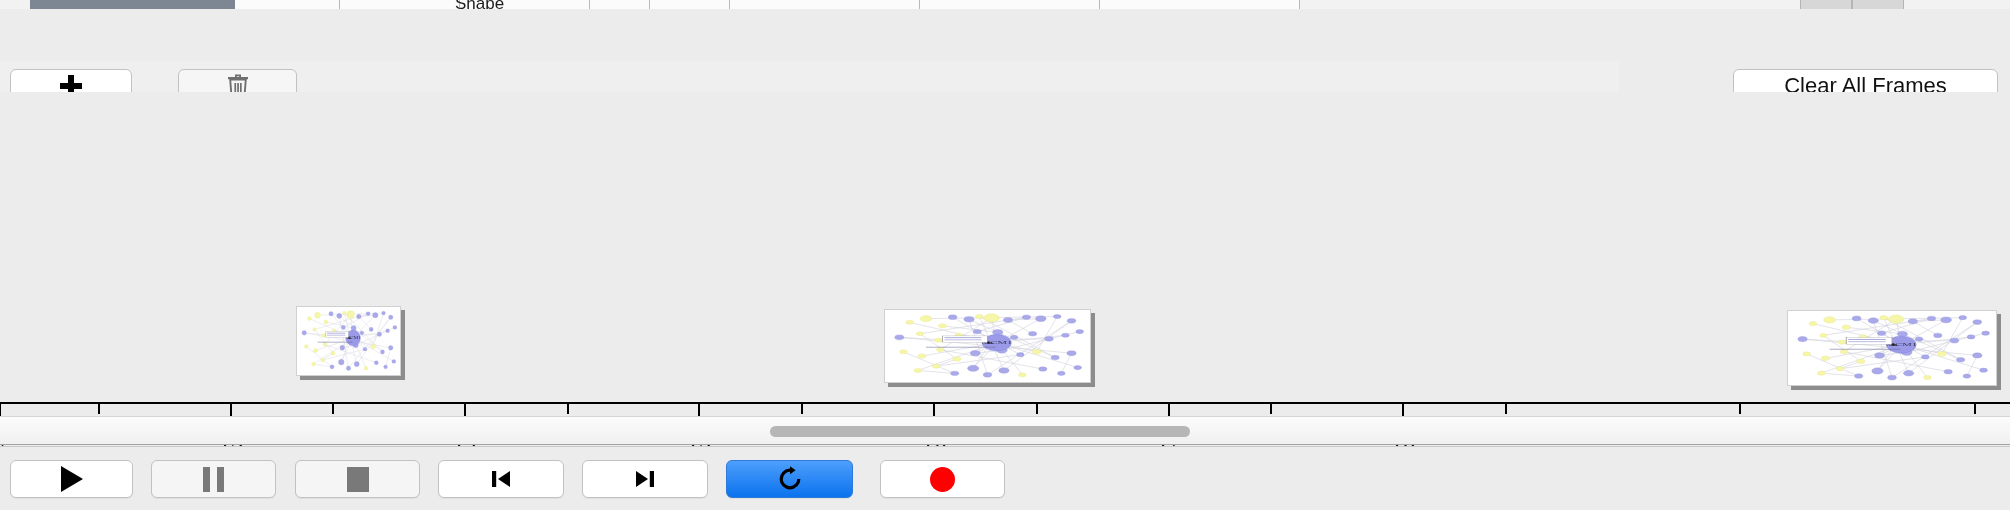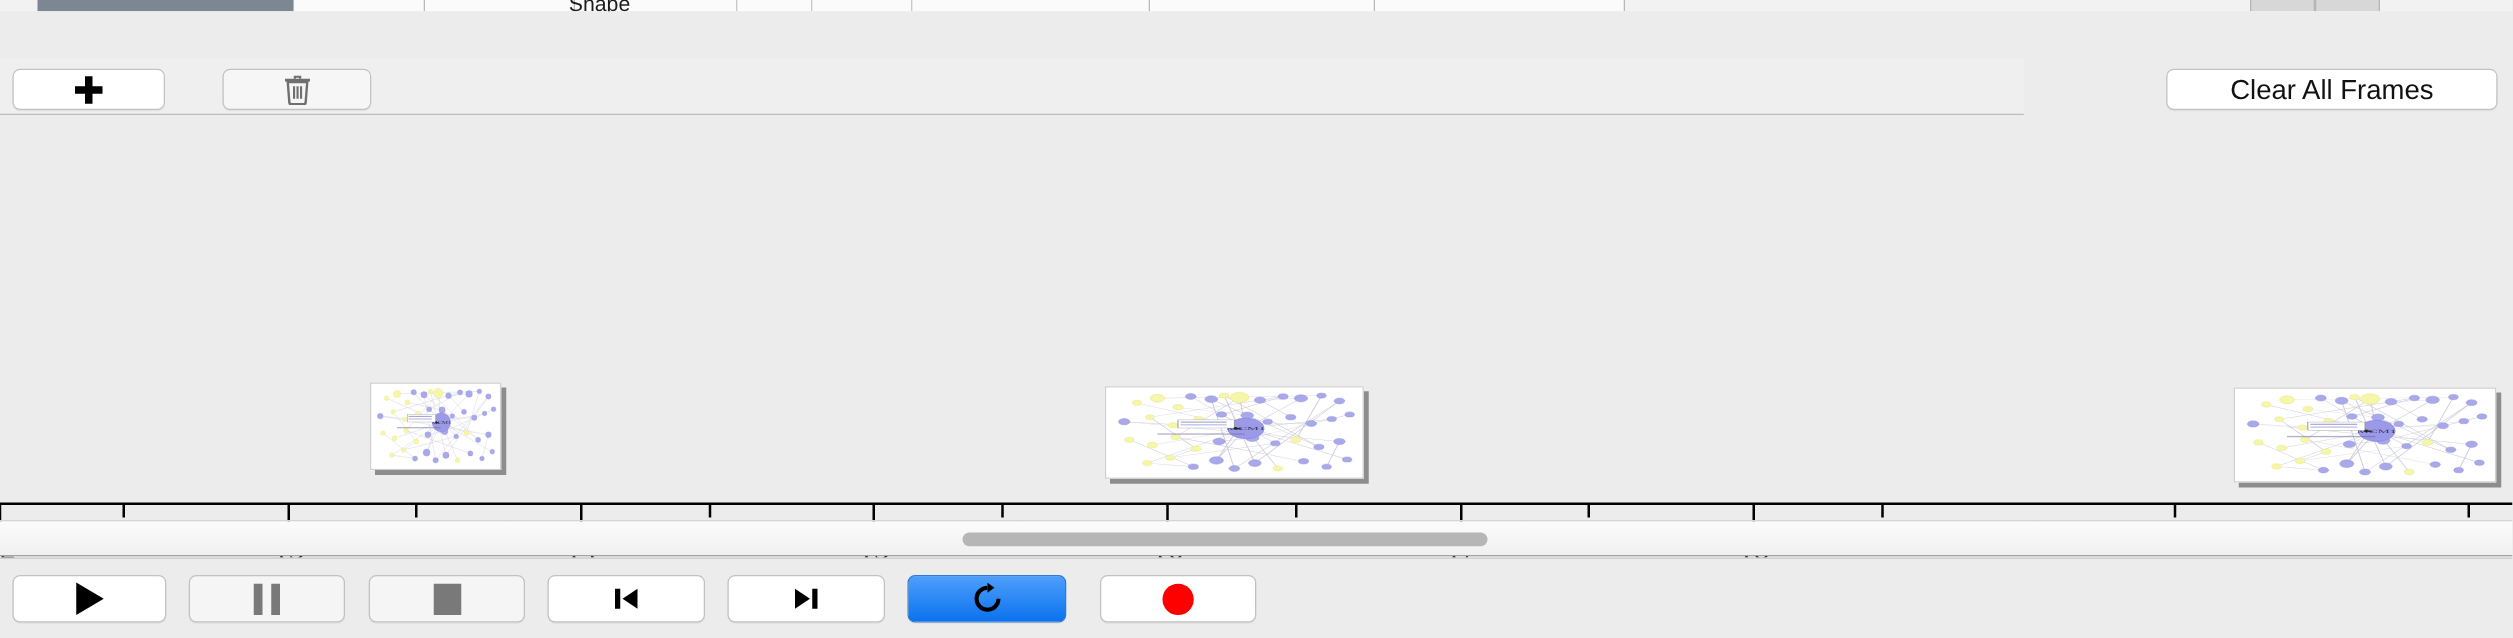--- a/index.html
+++ b/index.html
@@ -29,21 +29,21 @@
   .lights { position:absolute; left:12px; top:12px; display:flex; gap:10px; }
   .light { width:15px; height:15px; border-radius:50%; }
   .light.red    { background:#fc6058; border:1px solid #e04b44; }
   .light.yellow { background:#cfcfcf; border:1px solid #b9b9b9; }
   .light.green  { background:#2fc22f; border:1px solid #28ab28; }
   .win-title { position:absolute; left:0; top:0; width:2010px; height:38px;
     line-height:38px; text-align:center; font-size:19px; color:#4b4b4b;
     font-family:"Liberation Sans",sans-serif; }
 
   
-  .toolbar { position:absolute; left:0; top:47px; width:1619px; height:45px;
+  .toolbar { position:absolute; left:0; top:61px; width:1619px; height:45px;
     background:#efefef; border-bottom:1px solid #bcbcbc; }
   .btn { position:absolute; border:1px solid #c2c2c2; border-radius:6px;
     background:#ffffff; display:flex; align-items:center; justify-content:center;
     box-shadow:0 1px 0 rgba(0,0,0,0.05); }
   .btn.flat { background:#f6f6f6; }
   #add-frame-btn   { left:10px;  top:8px; width:122px; height:33px; }
   #delete-frame-btn{ left:178px; top:8px; width:119px; height:33px; }
   #clear-all-btn   { left:1733px;top:8px; width:265px; height:33px;
      font-size:22px; color:#111; font-family:"Liberation Sans",sans-serif; }
 

